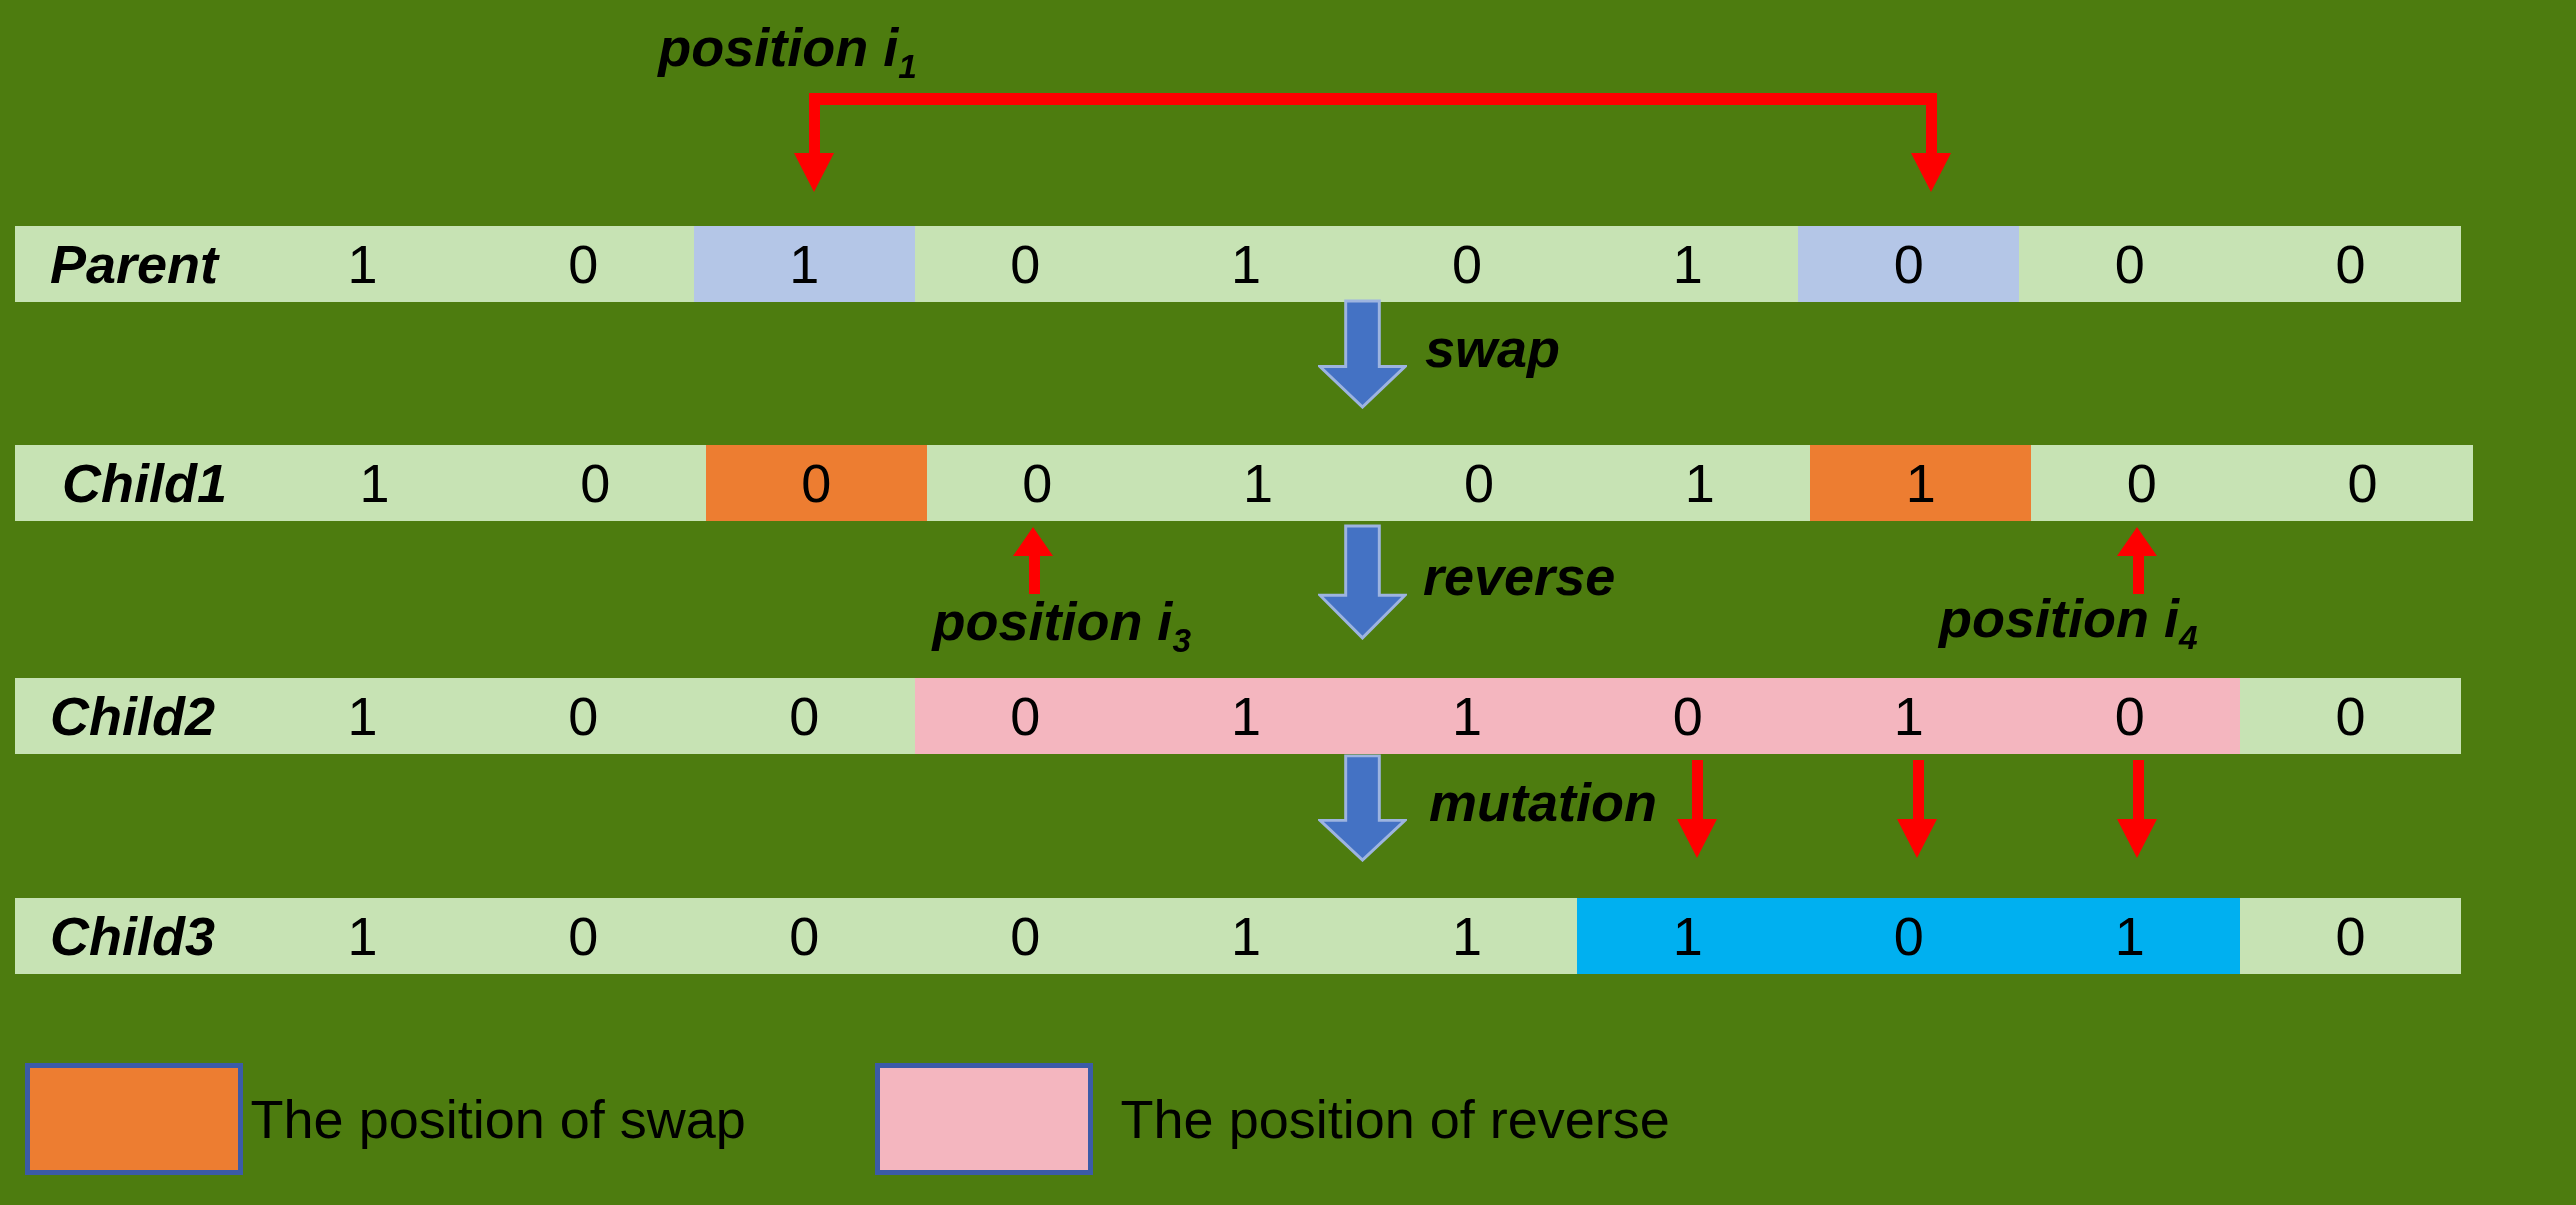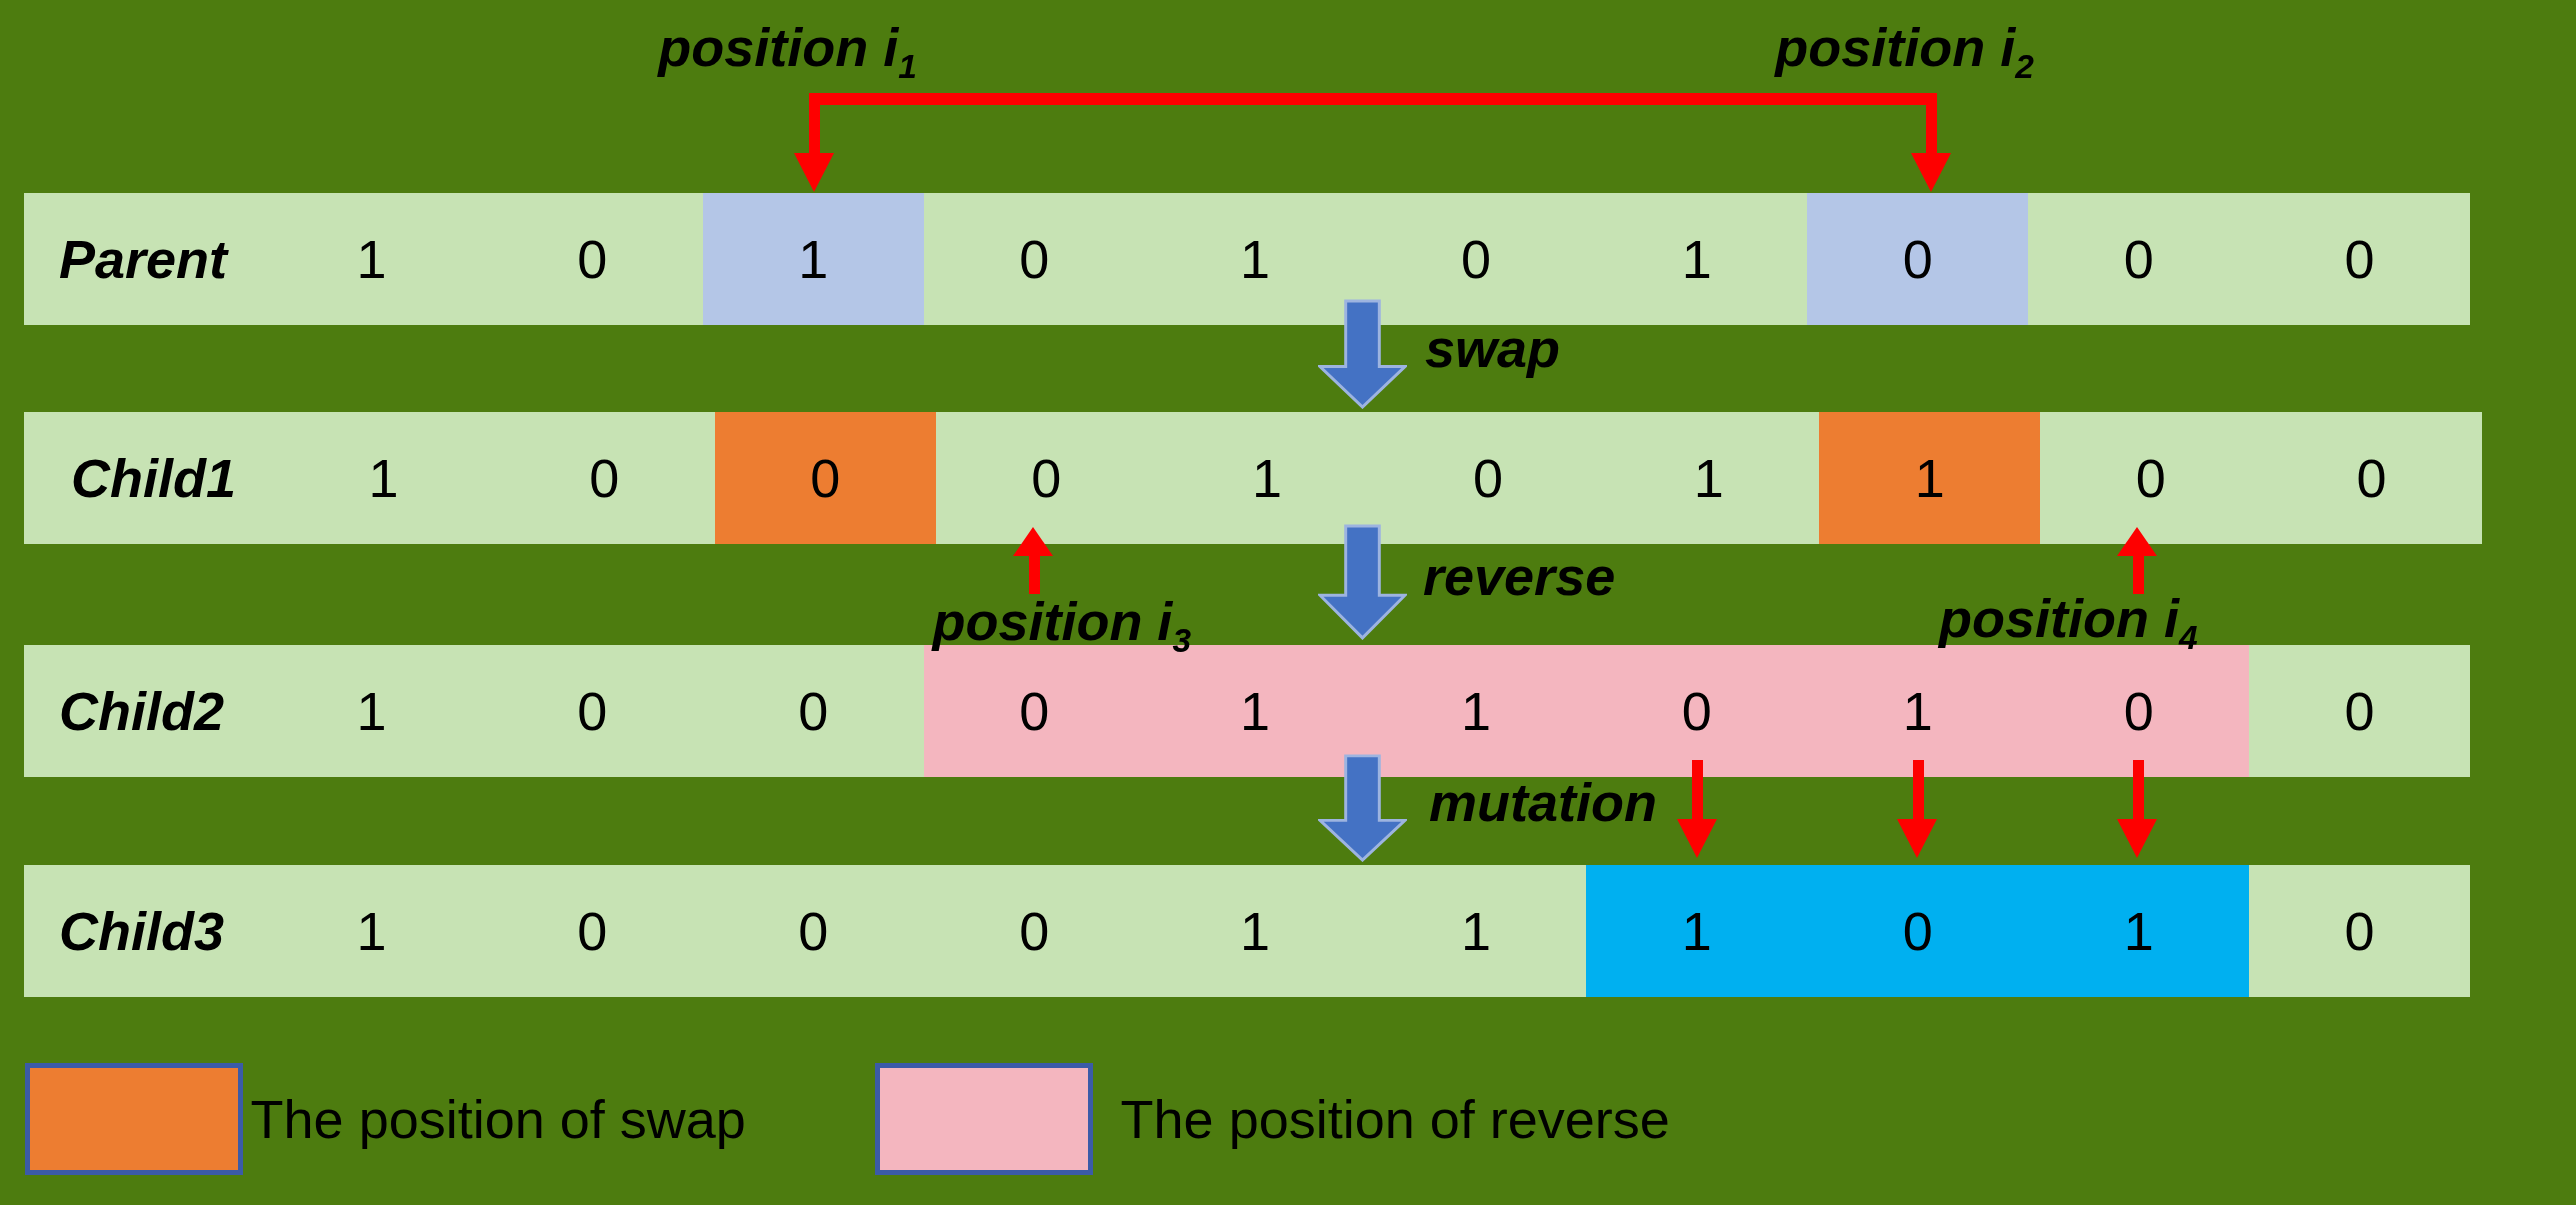--- a/index.html
+++ b/index.html
@@ -1,21 +1,21 @@
 <!DOCTYPE html>
 <html style="--row-green: #c7e3b4; --highlight-lavender: #b4c6e7; --swap-orange: #ed7d31; --reverse-pink: #f4b6bf; --mutation-cyan: #00b0f0; --arrow-red: #fe0000; --arrow-blue: #4472c4; --arrow-blue-outline: #9db4e0; --legend-border: #3b5ba8; --text: #000000;"><head>
 <meta charset="utf-8">
 <style>
   html,body{margin:0;padding:0;background:#ffffff;}
   #canvas{
     position:relative;width:2576px;height:1205px;background:#4d7c0f;overflow:hidden;
     font-family:Liberation Sans, sans-serif;color:#000;
   }
   
-  .row{position:absolute;left:24px;width:2446px;height:132px;display:flex;background:var(--row-green,#c7e3b4);}
+  .row{position:absolute;left:15px;width:2446px;height:76px;display:flex;background:var(--row-green,#c7e3b4);margin-top:33px;}
   .row-label{width:237px;box-sizing:border-box;padding-left:35px;display:flex;align-items:center;
     font-size:54px;font-weight:bold;font-style:italic;}
   .cell{flex:1;display:flex;align-items:center;justify-content:center;font-size:54px;}
   .hl-selected{background:var(--highlight-lavender,#b4c6e7);}
   .hl-swap{background:var(--swap-orange,#ed7d31);}
   .hl-reverse{background:var(--reverse-pink,#f4b6bf);}
   .hl-mutation{background:var(--mutation-cyan,#00b0f0);}
   
   .ann{position:absolute;font-size:54px;font-weight:bold;font-style:italic;white-space:pre;}
   .ann sub{font-size:0.62em;line-height:0;}
@@ -34,21 +34,20 @@
   .legend-swatch{width:218px;height:112px;box-sizing:border-box;
     border:5.9px solid var(--legend-border,#3b5ba8);flex:0 0 auto;}
   .legend-label{font-size:54px;}
 </style>
 </head>
 <body>
 
 <div id="canvas">
 
   <div class="ann" style="left:630px;top:15.7px;width:315px;text-align:center;"><span>position i</span><sub>1</sub></div>
-  <div class="ann" style="left:1747px;top:15.7px;width:315px;text-align:center;"><span>position i</span><sub>2</sub></div>
 
   <div>
     <div class="rbar" style="left:809px;top:93px;width:1128px;height:11.8px;"></div>
     <div class="rbar" style="left:809px;top:93px;width:10.8px;height:61px;"></div>
     <div class="rbar" style="left:1926px;top:93px;width:10.8px;height:61px;"></div>
     <div class="tri tri-down" style="left:794px;top:153px;"></div>
     <div class="tri tri-down" style="left:1911px;top:153px;"></div>
   </div>
 
   <div class="row" style="top:193px;">

